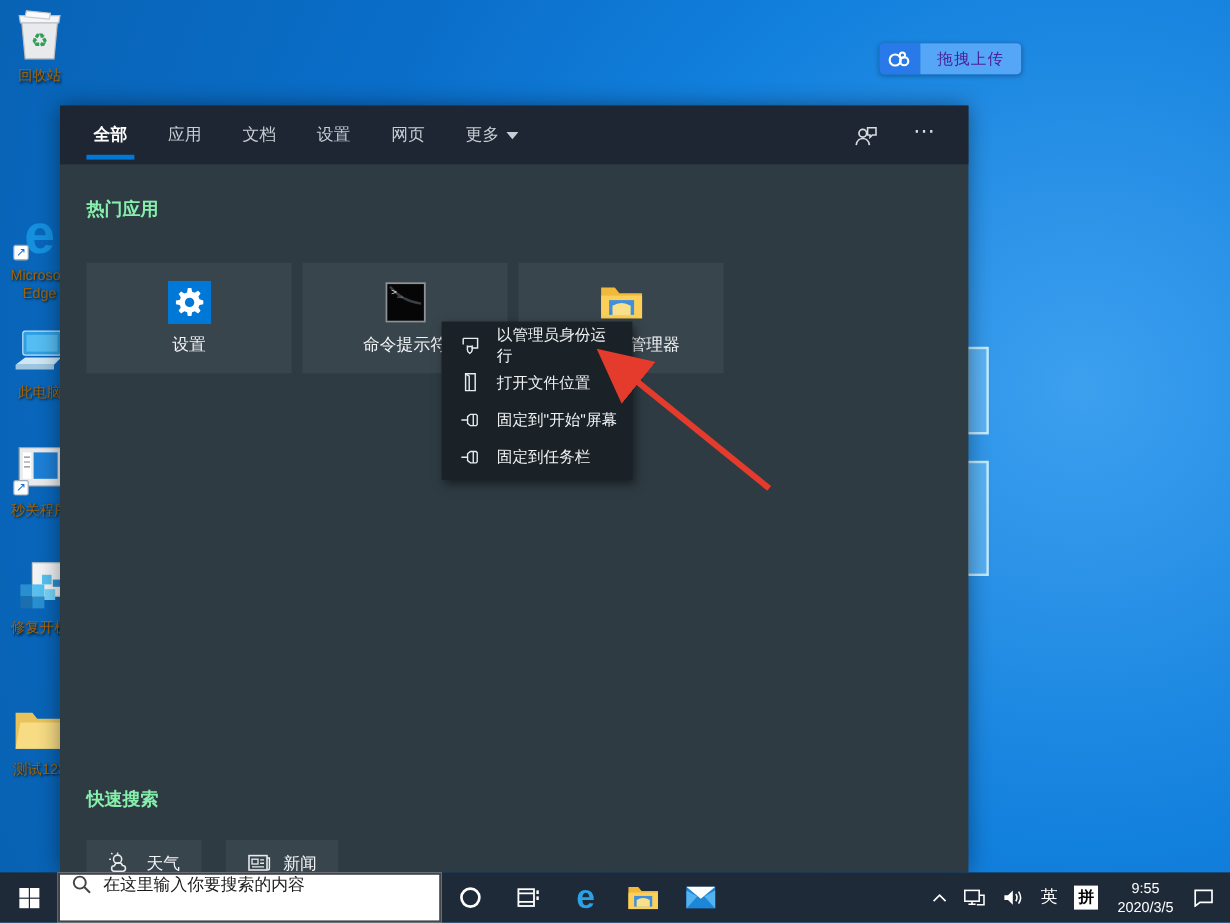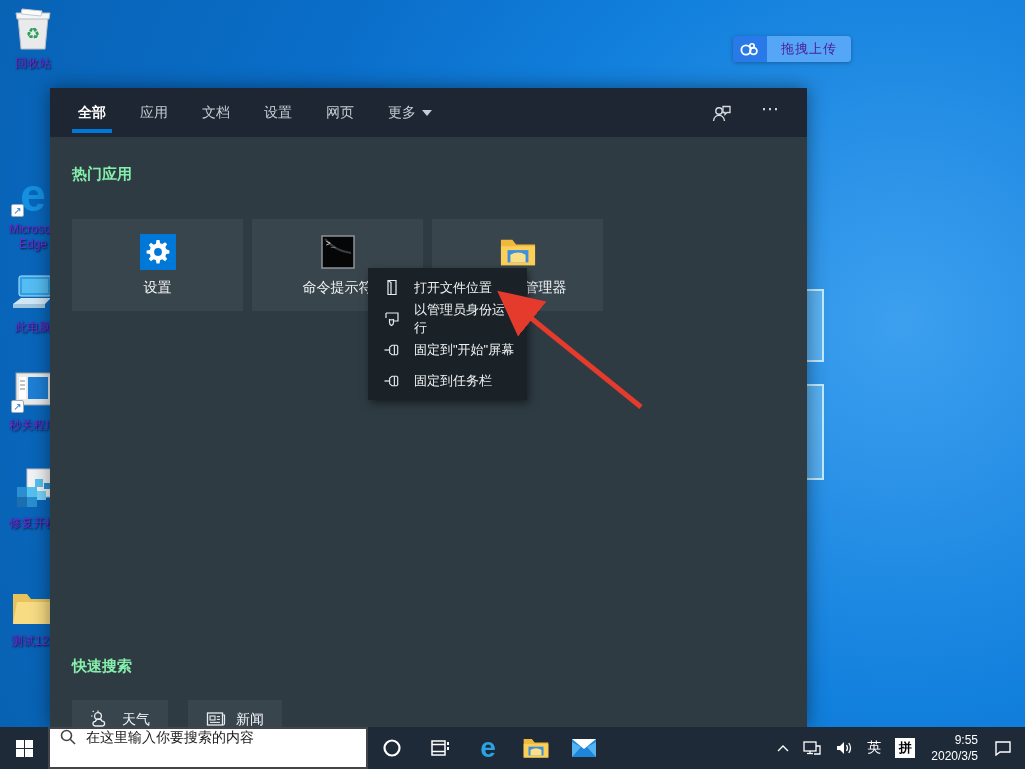--- a/index.html
+++ b/index.html
@@ -22,21 +22,21 @@
 
   
   .desktop-icons { position:absolute; left:0; top:6px; width:66px; }
   .d-icon {
     width:66px; height:88px; margin-bottom:10px;
     display:flex; flex-direction:column; align-items:center; justify-content:flex-start;
     cursor:pointer;
   }
   .d-icon .glyph { width:46px; height:46px; display:flex; align-items:center; justify-content:center; position:relative; }
   .d-icon .lbl {
-    margin-top:4px; font-size:12px; color:#6d28d9; text-align:center; line-height:1.25;
+    margin-top:4px; font-size:12px; color:#a16207; text-align:center; line-height:1.25;
     text-shadow:1px 1px 2px rgba(0,0,0,.85); width:66px; word-break:break-word;
   }
   .shortcut-arrow {
     position:absolute; left:1px; bottom:1px; width:13px; height:13px; background:#fff;
     border:1px solid #9ab; display:flex; align-items:center; justify-content:center;
     font-size:10px; color:#1a6fd4; border-radius:2px;
   }
 
   
   .upload-widget {
@@ -97,21 +97,21 @@
   .tb-search {
     width:320px; background:#fff; border:2px solid #42454a; display:flex; align-items:flex-start;
     padding:0 10px; gap:10px; cursor:text;
   }
   .tb-search .ph { color:#1a1a1a; font-size:14px; white-space:nowrap; }
   .tb-btn { width:48px; display:flex; align-items:center; justify-content:center; cursor:pointer; }
   .tray { margin-left:auto; display:flex; align-items:center; padding-right:6px; }
   .tray-item { padding:0 7px; display:flex; align-items:center; justify-content:center; color:#fff; cursor:pointer; height:42px; }
   .lang-badge { font-size:14px; color:#fff; }
   .ime-badge { width:20px; height:20px; background:#fff; color:#000; font-size:13px; display:flex; align-items:center; justify-content:center; font-weight:bold; }
-  .clock { display:flex; flex-direction:column; align-items:flex-end; justify-content:center; color:#fff; font-size:12px; line-height:1.35; padding:0 9px; cursor:pointer; }
+  .clock { display:flex; flex-direction:column; align-items:center; justify-content:center; color:#fff; font-size:12px; line-height:1.35; padding:0 9px; cursor:pointer; }
 </style>
 </head>
 <body>
 
 <div class="desktop">
   <div class="win-pane pane-1"></div>
   <div class="win-pane pane-2"></div>
 </div>
 
 <div class="desktop-icons">
@@ -305,37 +305,37 @@
       </span>
       <span>新闻</span>
     </div>
   </div>
 </div>
 
 <div class="ctx-menu">
 
   <div class="ctx-item">
     <span class="ctx-ic">
-      <svg width="15" height="17" viewBox="0 0 15 17">
-        <path d="M3 1.5 h8 v14 h-8 z" fill="none" stroke="#e9edf0" stroke-width="1.2"></path>
-        <path d="M3 1.5 l3 2 v12" fill="none" stroke="#e9edf0" stroke-width="1.2"></path>
-      </svg>
-    </span>
-    <span>打开文件位置</span>
-  </div>
-
-  <div class="ctx-item">
-    <span class="ctx-ic">
       <svg width="17" height="17" viewBox="0 0 17 17">
         <path d="M2 3 h12 v8 h-5" fill="none" stroke="#e9edf0" stroke-width="1.2"></path>
         <path d="M2 3 v5" fill="none" stroke="#e9edf0" stroke-width="1.2"></path>
         <path d="M5.5 9.5 q2 0.6 4 0 v3 q0 2 -2 3 q-2 -1 -2 -3 z" fill="none" stroke="#e9edf0" stroke-width="1.2"></path>
       </svg>
     </span>
     <span>以管理员身份运行</span>
+  </div>
+
+  <div class="ctx-item">
+    <span class="ctx-ic">
+      <svg width="15" height="17" viewBox="0 0 15 17">
+        <path d="M3 1.5 h8 v14 h-8 z" fill="none" stroke="#e9edf0" stroke-width="1.2"></path>
+        <path d="M3 1.5 l3 2 v12" fill="none" stroke="#e9edf0" stroke-width="1.2"></path>
+      </svg>
+    </span>
+    <span>打开文件位置</span>
   </div>
 
   <div class="ctx-item">
     <span class="ctx-ic">
       <svg width="18" height="14" viewBox="0 0 18 14">
         <line x1="0.5" y1="7" x2="6" y2="7" stroke="#e9edf0" stroke-width="1.3"></line>
         <path d="M6 4 l2.5-2 h5 l1 1 v8 l-1 1 h-5 l-2.5-2 z" fill="none" stroke="#e9edf0" stroke-width="1.2"></path>
         <line x1="11" y1="2" x2="11" y2="12" stroke="#e9edf0" stroke-width="1.2"></line>
       </svg>
     </span>

